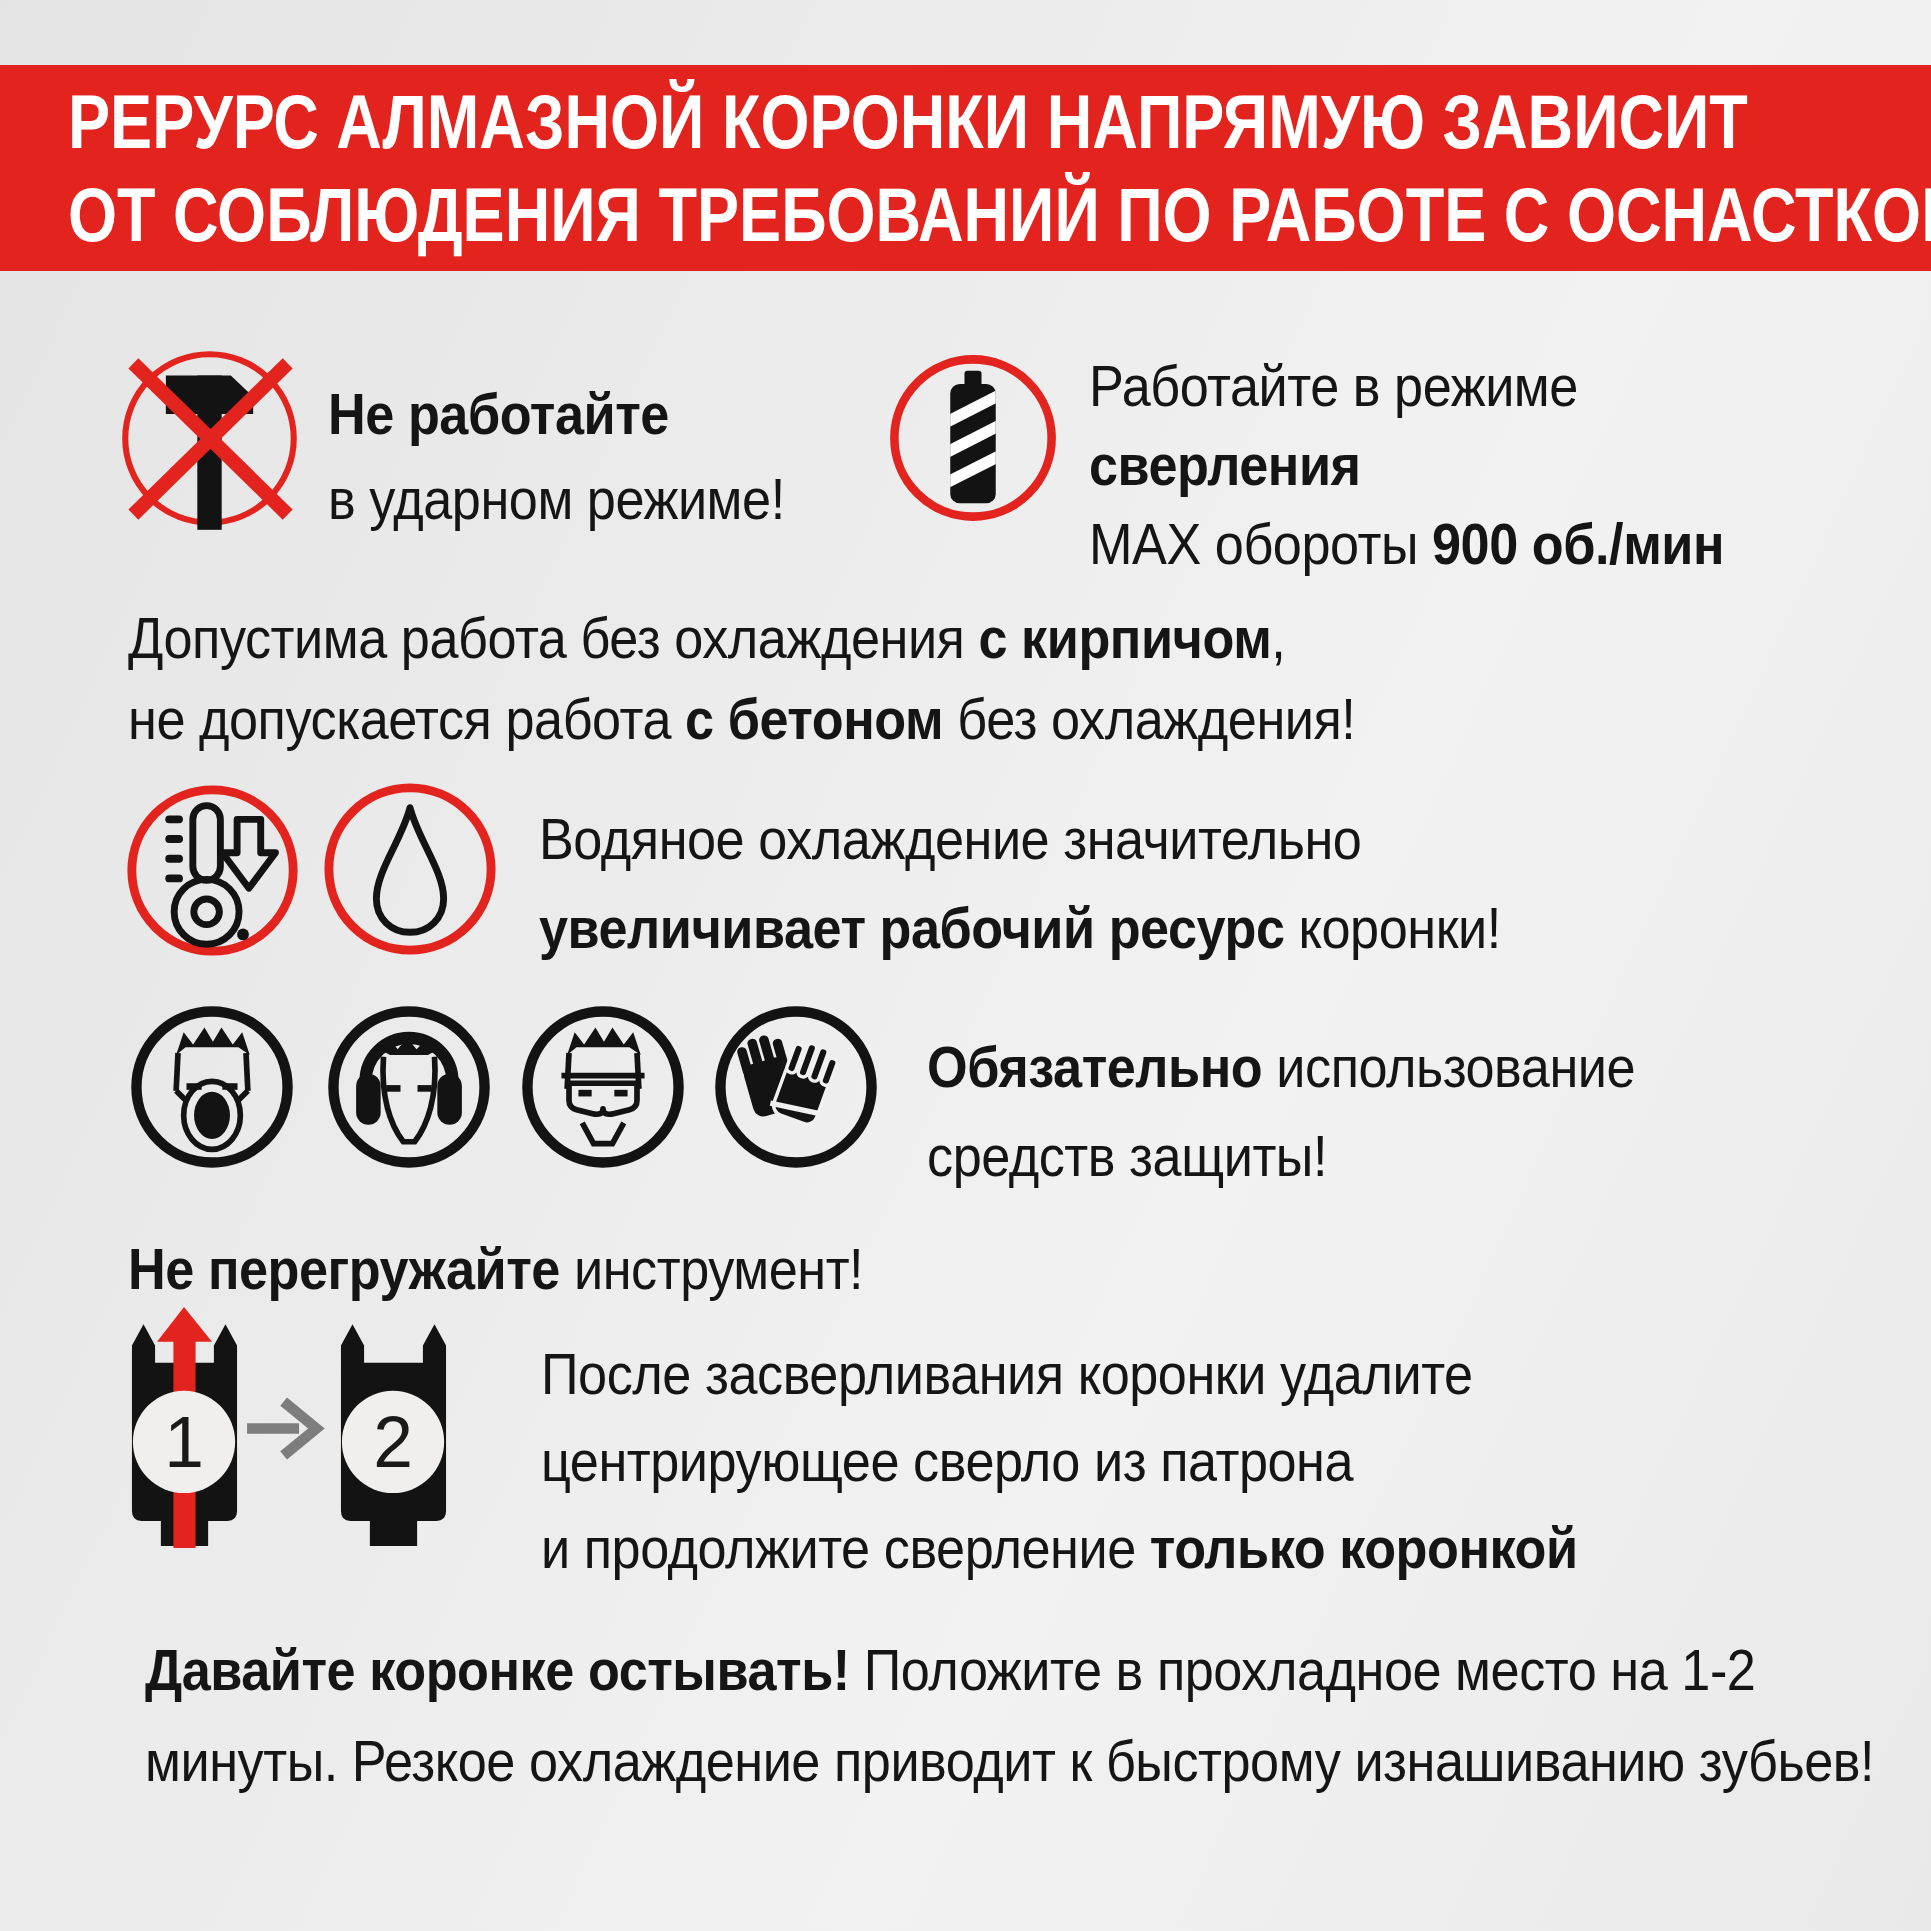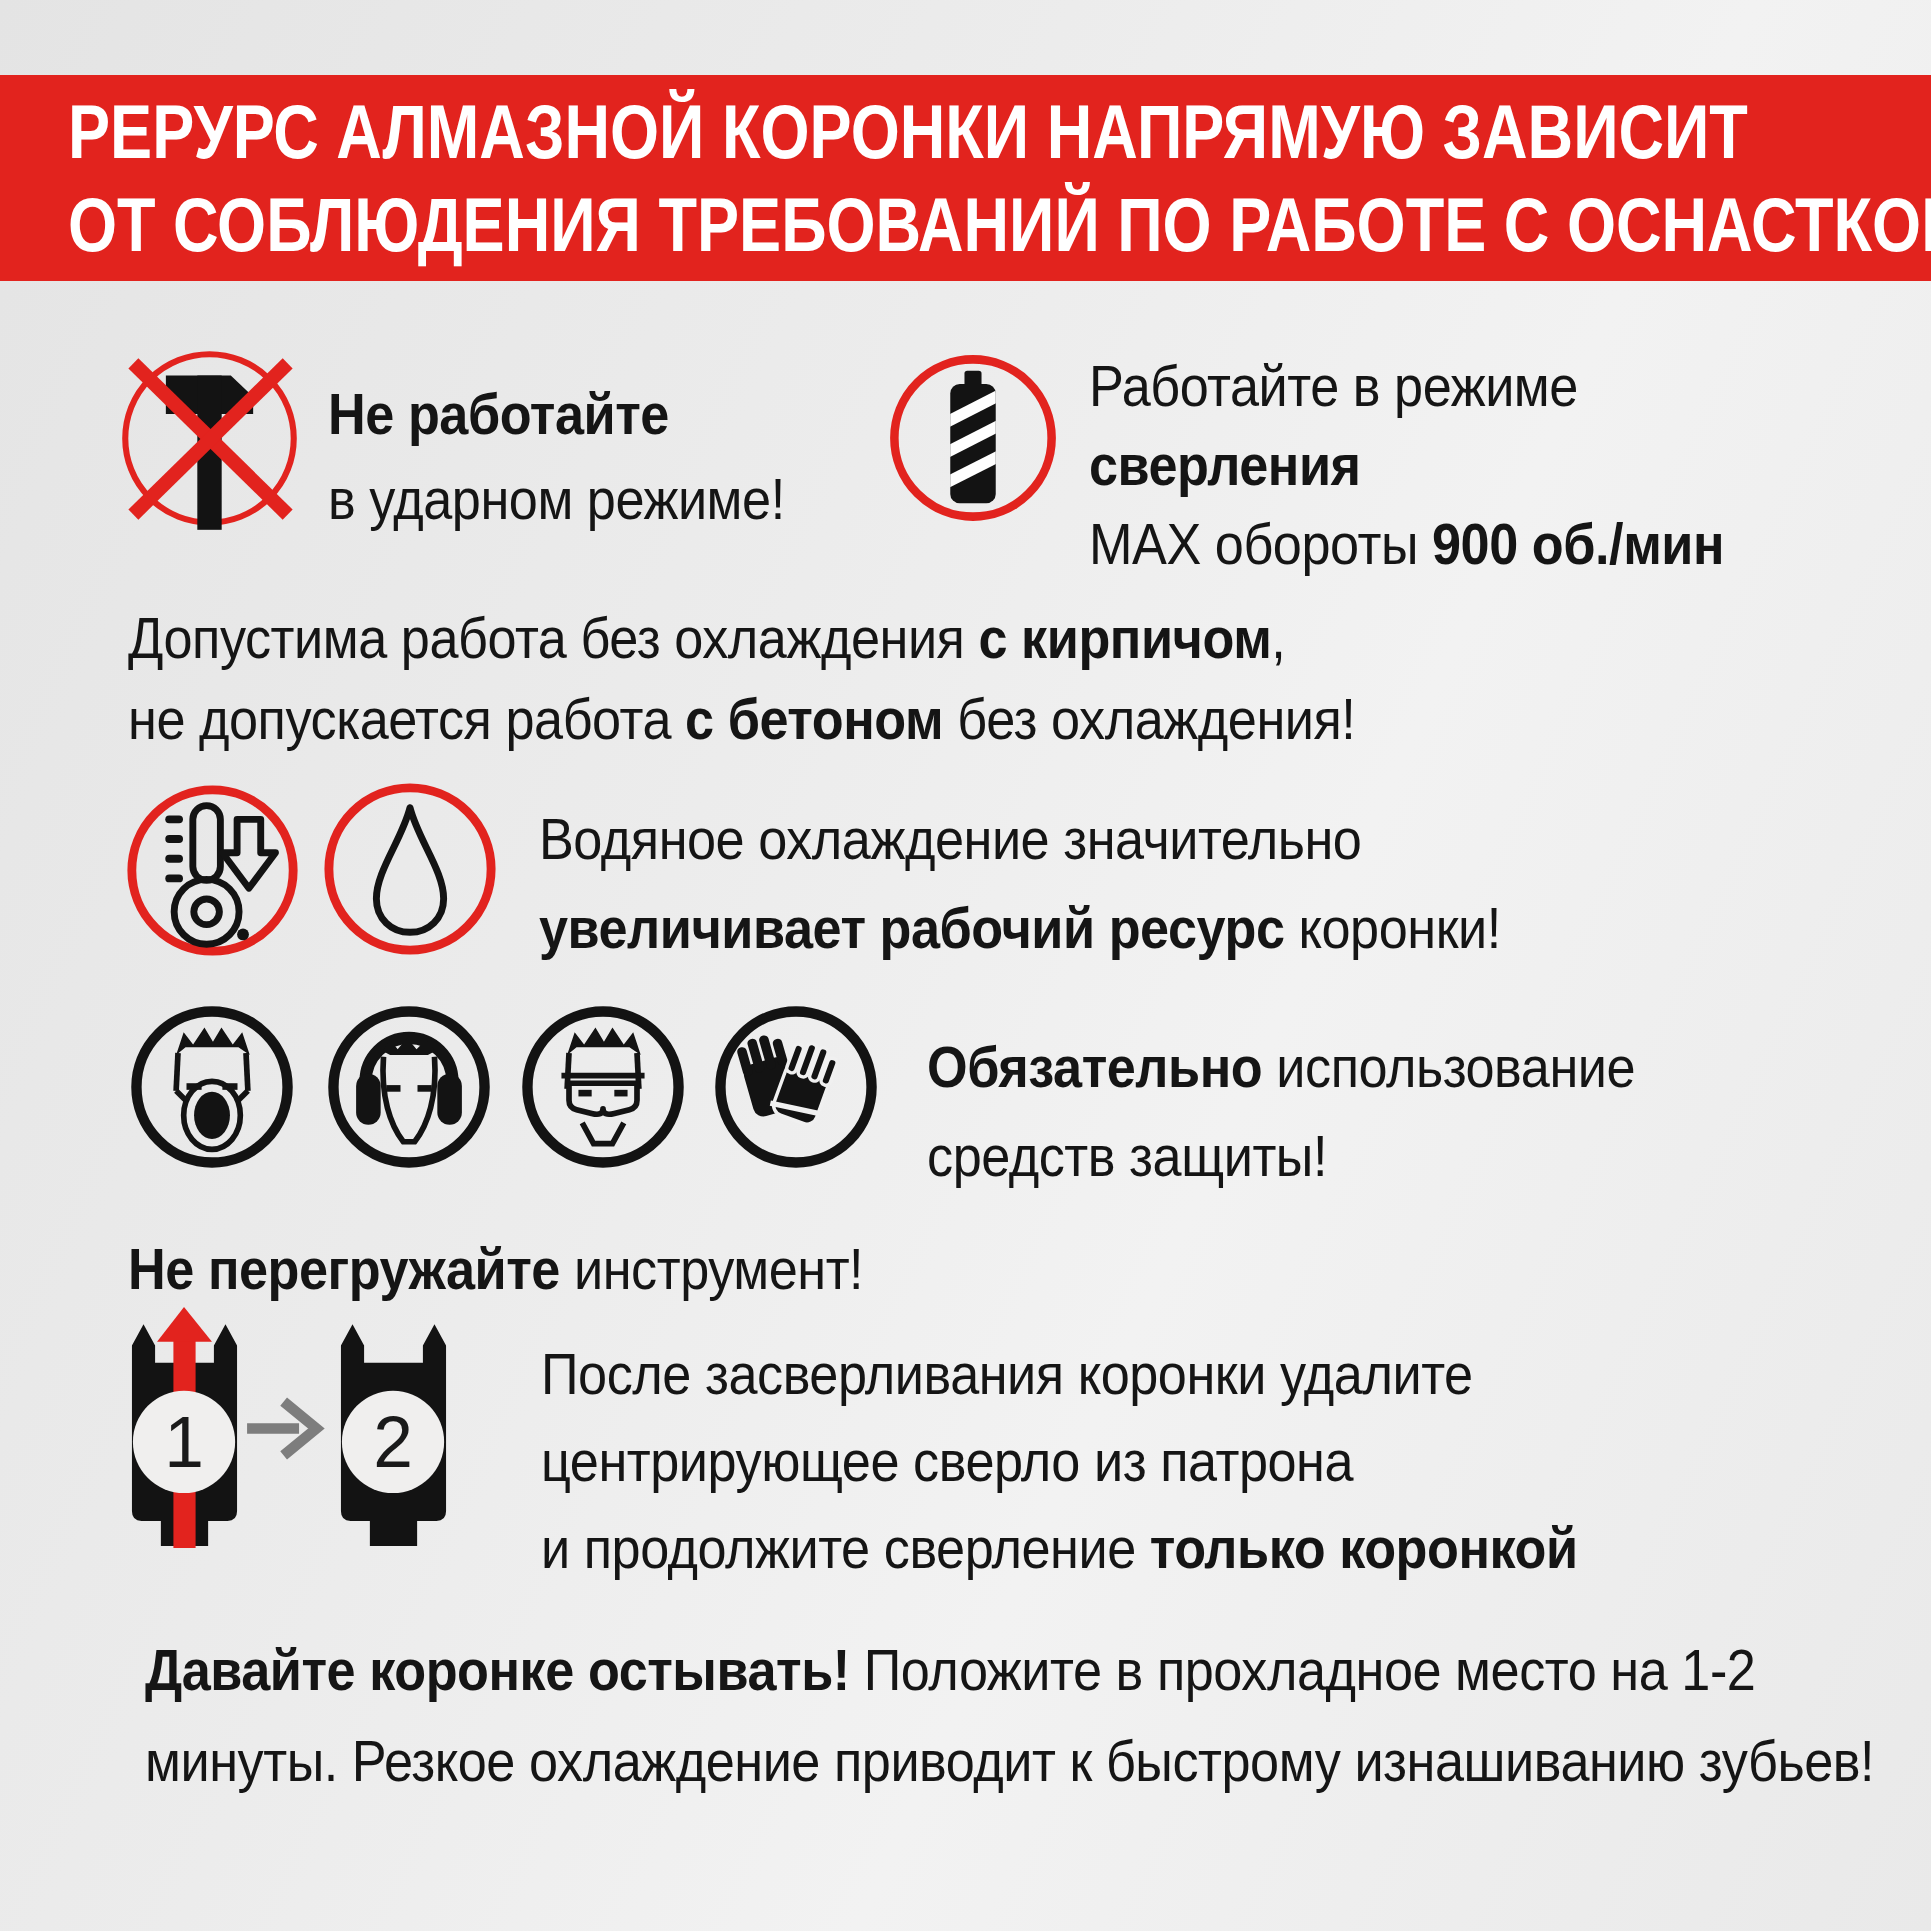--- a/index.html
+++ b/index.html
@@ -4,21 +4,21 @@
 <style>
   html,body{margin:0;padding:0;}
   .canvas{
     position:relative;width:1931px;height:1931px;overflow:hidden;
     background:linear-gradient(115deg,#e4e4e4 0%,#ececec 38%,#f2f2f2 62%,#e9e9e9 100%);
     font-family:"Liberation Sans",sans-serif;color:#151515;
   }
   .banner{
     position:absolute;left:0;top:65px;width:1931px;height:206px;
     background:#e2231e;display:flex;flex-direction:column;justify-content:center;
-    padding-left:68px;box-sizing:border-box;margin-top:10px;
+    padding-left:68px;box-sizing:border-box;
   }
   .banner .bline{
     font-size:76px;font-weight:700;color:#ffffff;line-height:93px;
     white-space:nowrap;transform:scaleX(0.83);transform-origin:0 50%;letter-spacing:0;
   }
   .txt{
     position:absolute;font-size:58px;line-height:81px;color:#151515;
     white-space:nowrap;transform:scaleX(0.9);transform-origin:0 0;letter-spacing:-0.5px;
   }
   .b{font-weight:700;}

